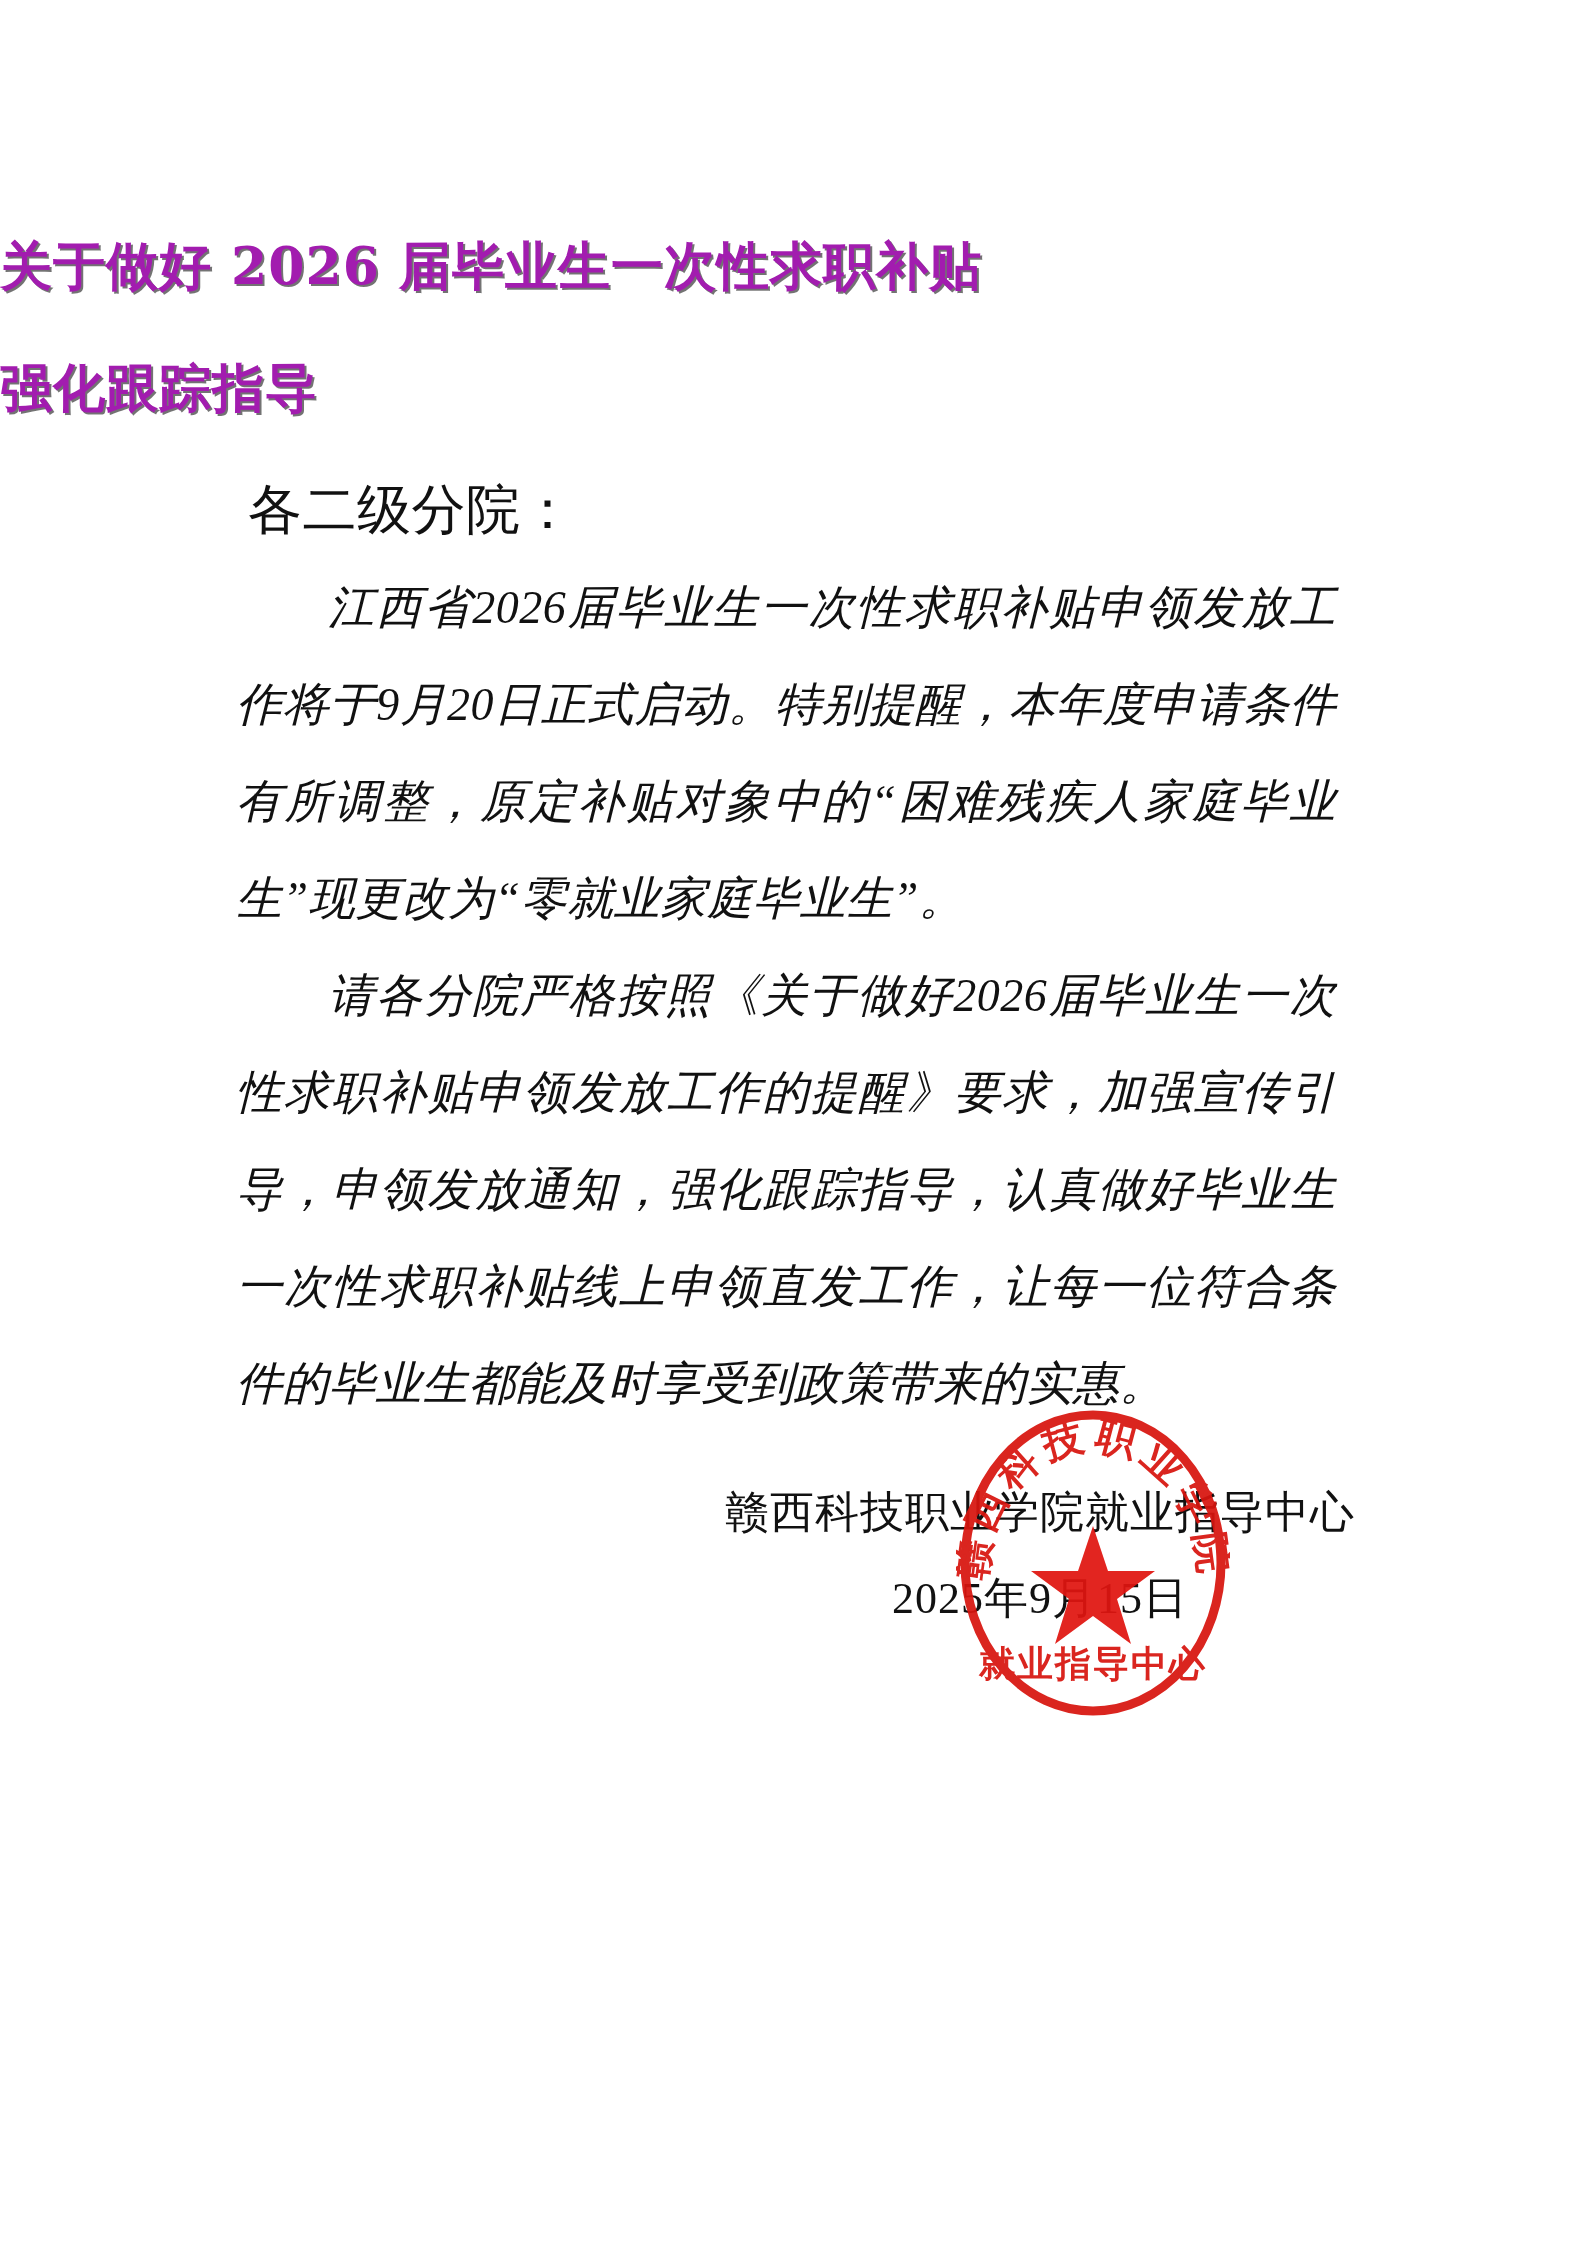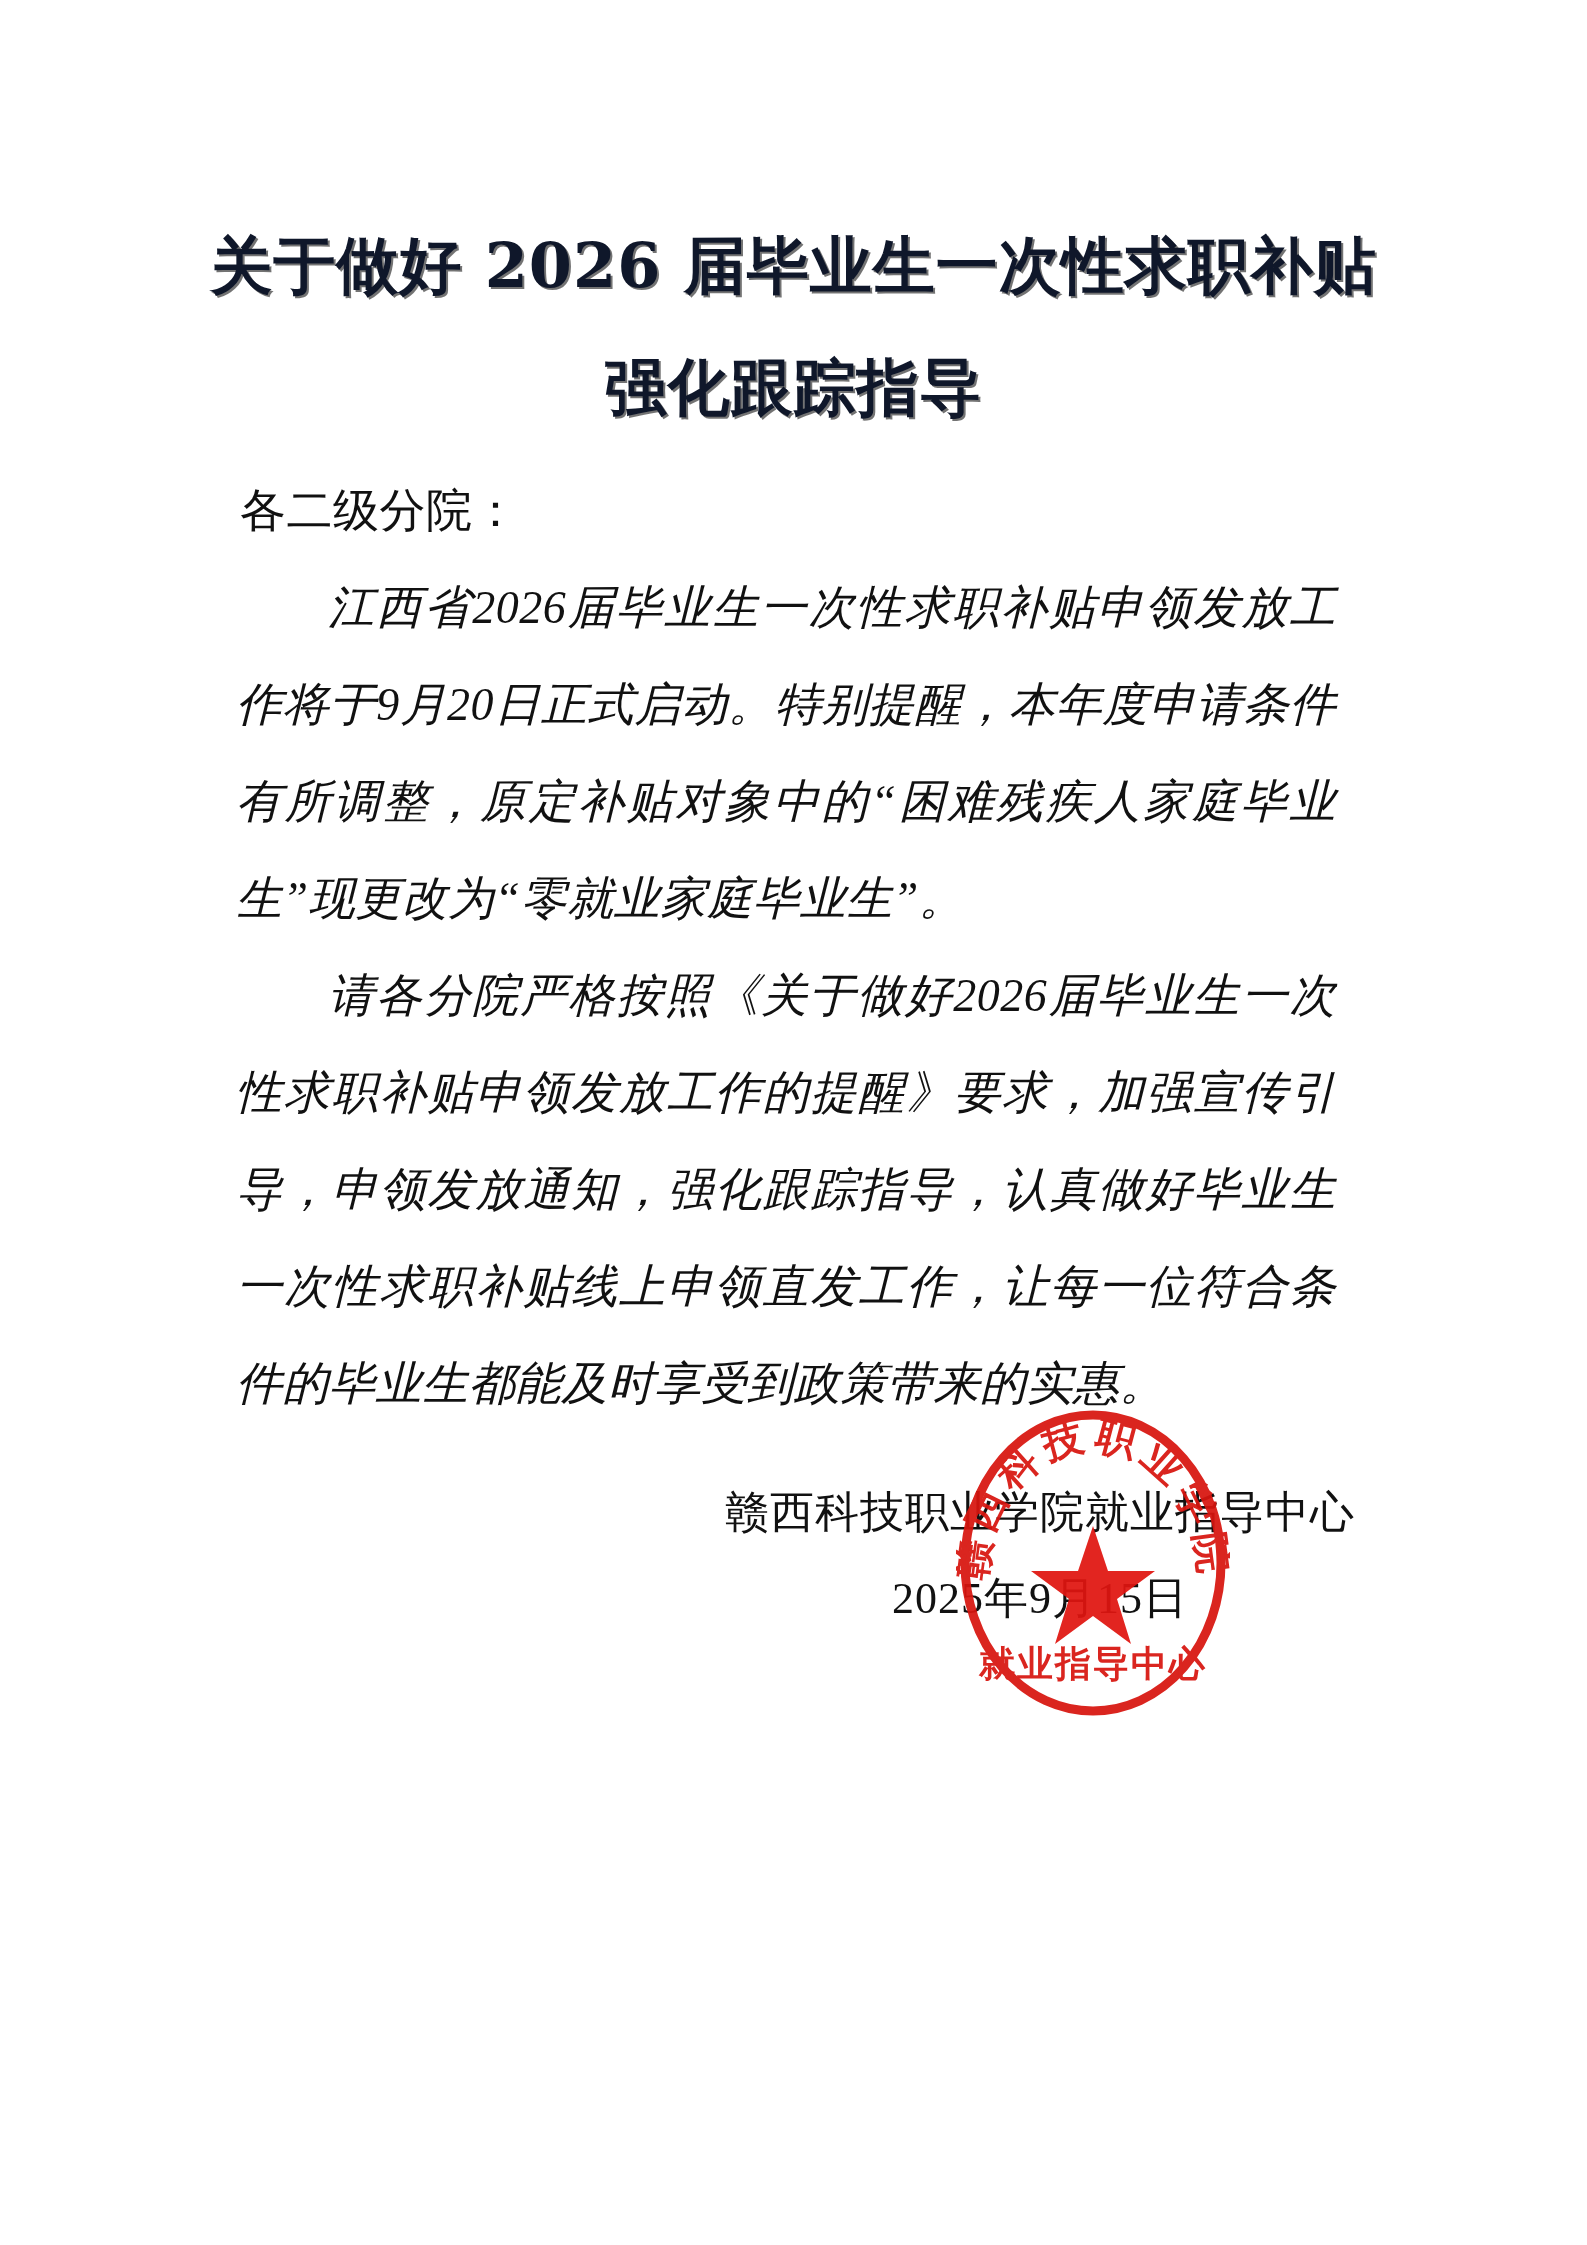--- a/index.html
+++ b/index.html
@@ -20,27 +20,26 @@
     overflow: hidden;
     box-sizing: border-box;
   }
 
   
   .doc-title {
     position: absolute;
     left: 0;
     right: 0;
     top: 205px;
-    text-align: center;
     font-family: "DejaVu Serif", "Liberation Serif", serif;
     font-weight: bold;
-    font-size: 62px;
+    font-size: 52px;
     line-height: 122px;
     letter-spacing: 1px;
-    color: #0f172a;
+    color: #a21caf;
     text-shadow: 2px 2px 0 rgba(0,0,0,0.55);
   }
   .doc-title .tline {
     display: block;
     white-space: nowrap;
   }
 
   
   .body-block {
     position: absolute;
@@ -48,22 +47,22 @@
     top: 462px;
     width: 1100px;
     font-family: "Liberation Serif", "DejaVu Serif", serif;
     font-size: 46px;
     line-height: 97px;
     color: #111111;
     text-align: justify;
     letter-spacing: 0.5px;
   }
   .salutation {
-    margin: 0 0 0 4px;
-    font-size: 46px;
+    margin: 0 0 0 12px;
+    font-size: 54px;
     line-height: 97px;
   }
   .para {
     margin: 0;
     text-indent: 2em;
     font-size: 46px;
     line-height: 97px;
     font-style: italic;
   }
 

